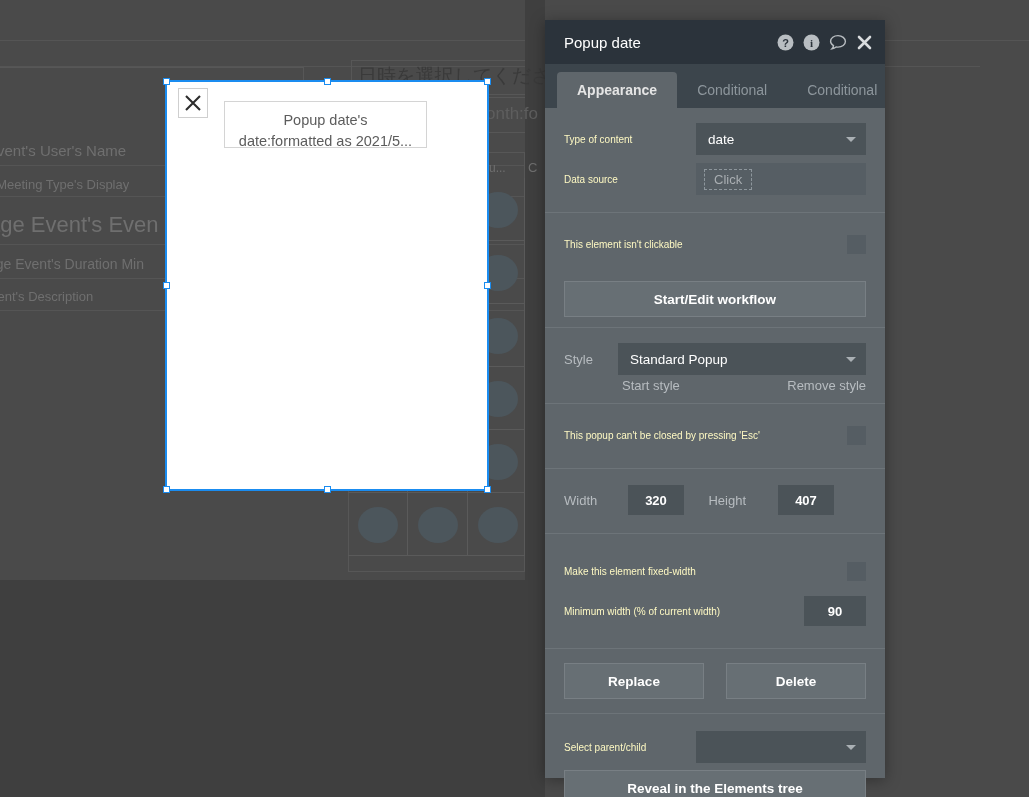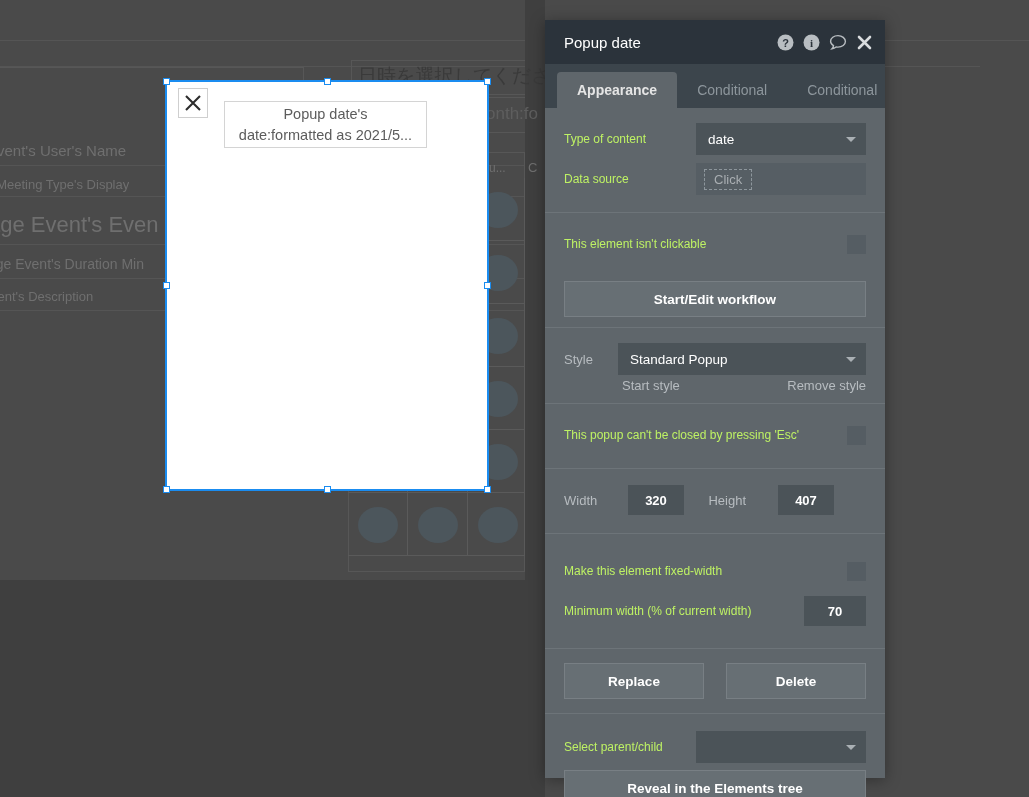--- a/index.html
+++ b/index.html
@@ -90,21 +90,21 @@
 
   #popup-text {
     position: absolute;
     left: 57px; top: 19px;
     width: 203px; height: 47px;
     border: 1px solid #d4d4d4;
     color: #5c5c5c;
     font-size: 14.5px;
     line-height: 21px;
     text-align: center;
-    padding-top: 2px;
+    padding-top: 8px;
     overflow: hidden;
     white-space: pre-line;
   }
 
   
   #inspector {
     position: absolute;
     left: 545px; top: 20px;
     width: 340px; height: 758px;
     background: #5f666b;
@@ -155,23 +155,23 @@
   .sect { padding: 8px 19px 10px 19px; }
   .divider { height: 1px; background: #6d7479; margin: 0; }
 
   .row {
     display: flex;
     align-items: center;
     min-height: 34px;
     margin: 6px 0;
   }
   .row-label {
-    color: #bef264;
+    color: #fef9c3;
     flex: 1;
-    font-size: 12px;
+    font-size: 10px;
   }
   .label-fixed {
     color: #b7bcc0;
     font-size: 13px;
     width: 54px;
     flex: none;
   }
 
   .dropdown {
     background: #4b5358;
@@ -445,21 +445,21 @@
 
     <div class="divider"></div>
 
     <div class="sect" style="padding-top:14px;padding-bottom:14px;">
       <div class="row">
         <div class="row-label">Make this element fixed-width</div>
         <div class="checkbox"></div>
       </div>
       <div class="row">
         <div class="row-label">Minimum width (% of current width)</div>
-        <div class="numfield numfield-wide">70</div>
+        <div class="numfield numfield-wide">90</div>
       </div>
     </div>
 
     <div class="divider"></div>
 
     <div class="sect" style="padding-top:14px;padding-bottom:14px;">
       <div class="two-btn">
         <div class="btn">Replace</div>
         <div class="btn">Delete</div>
       </div>

